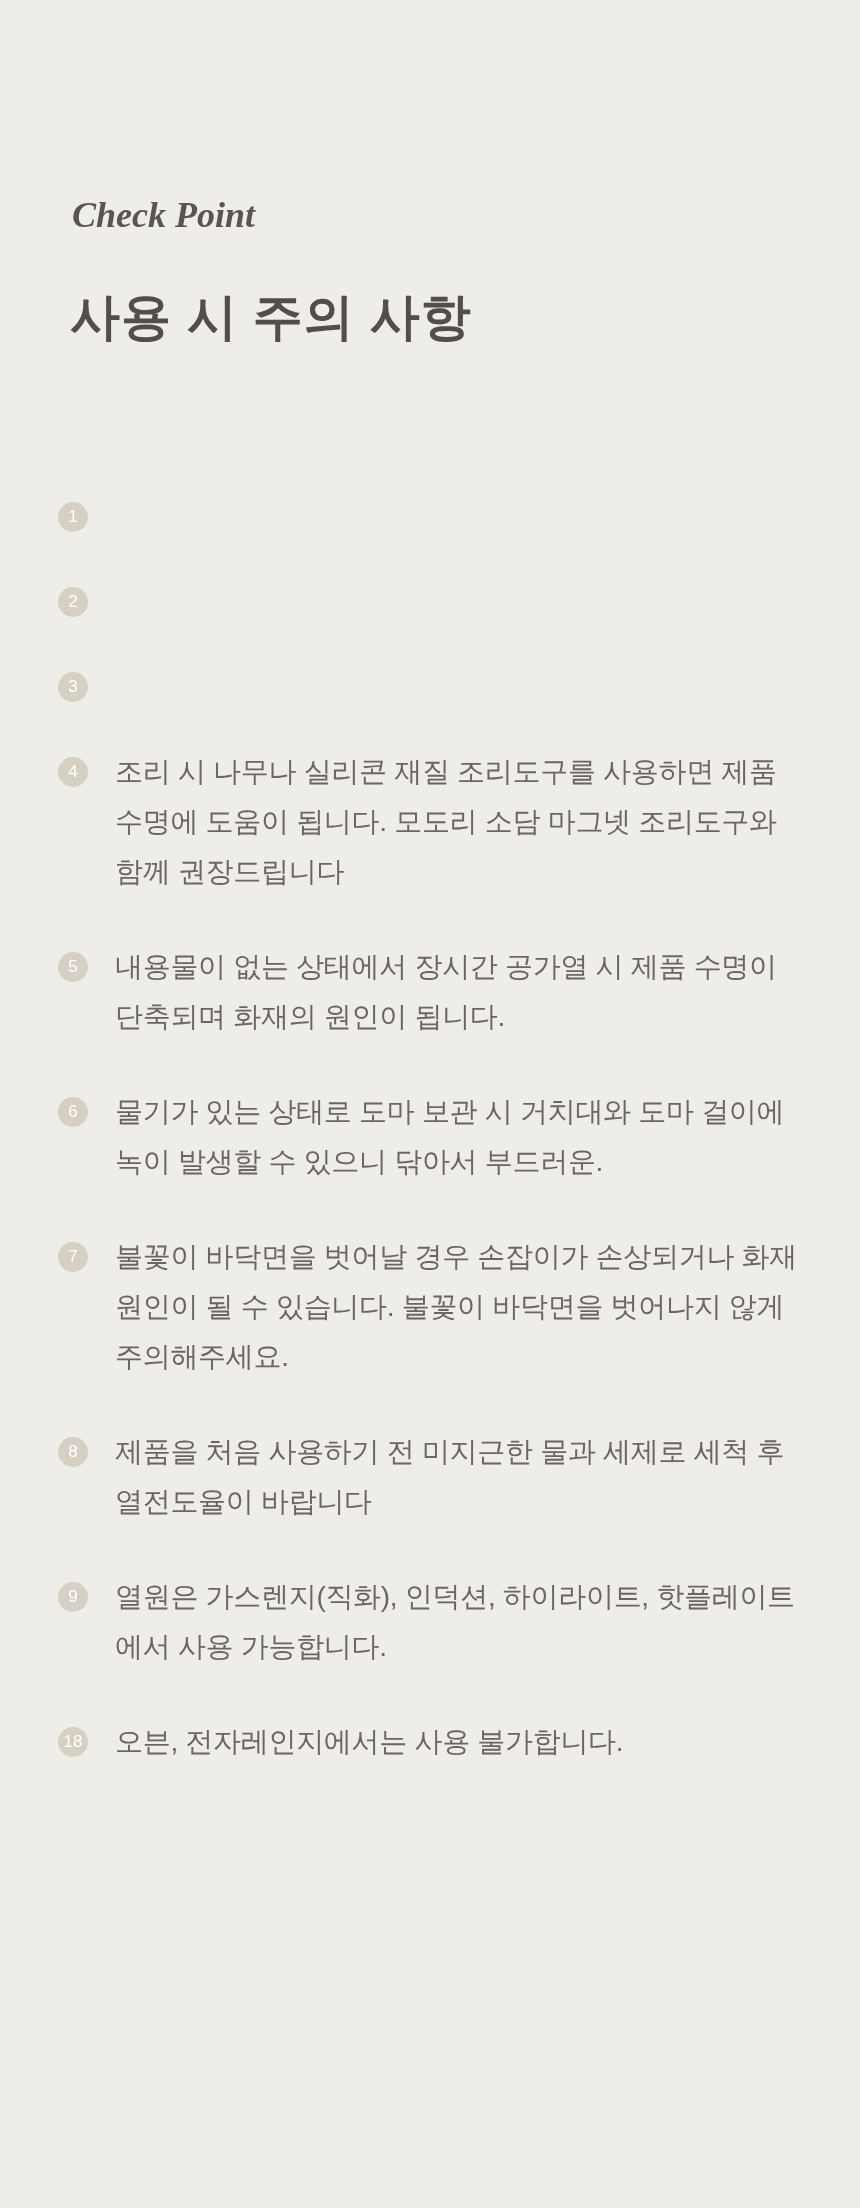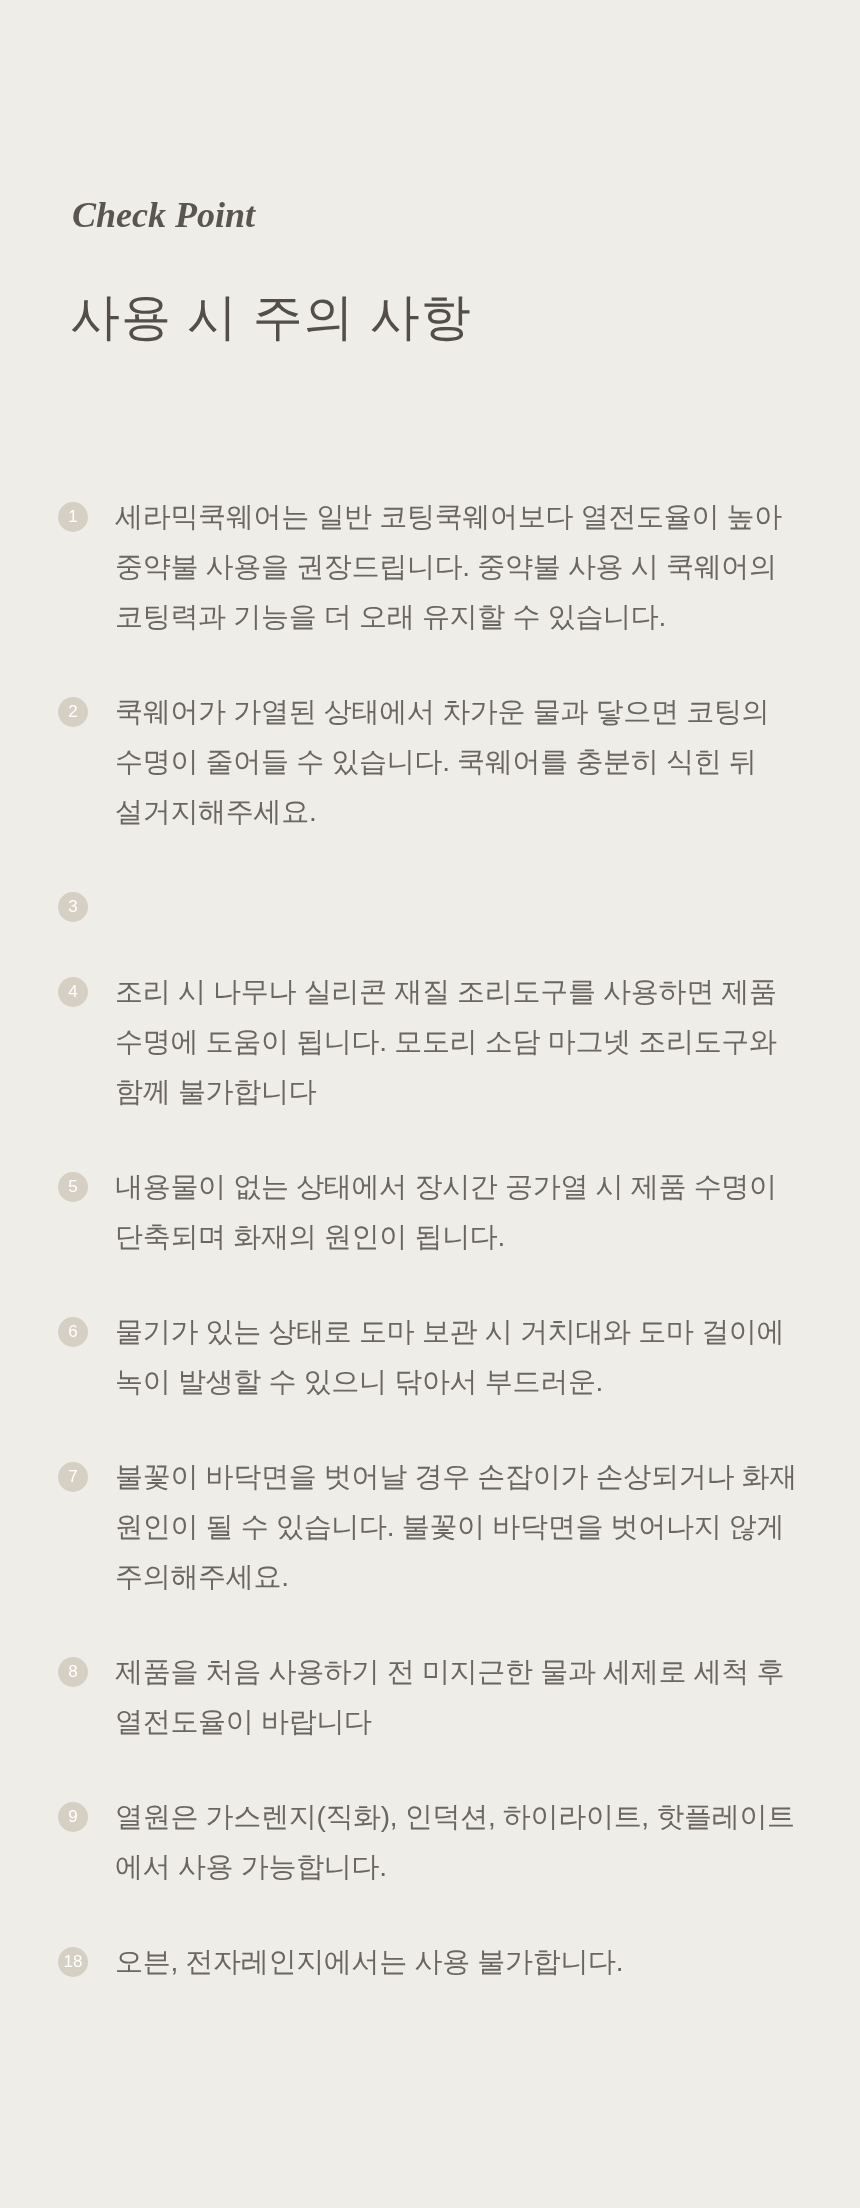--- a/index.html
+++ b/index.html
@@ -33,21 +33,21 @@
     font-style: italic;
     font-weight: 600;
     font-size: 36px;
     line-height: 1.1;
     color: var(--eyebrow);
   }
   .title {
     margin: 52px 0 0 12px;
     font-size: 50px;
     line-height: 58px;
-    font-weight: 400;
+    font-weight: 700;
     letter-spacing: 1px;
     color: var(--title);
   }
   .list {
     margin-top: 146px;
   }
   .item {
     display: flex;
     align-items: flex-start;
     gap: 27px;
@@ -81,41 +81,35 @@
 </head>
 <body>
 
 <div class="page">
   <div class="content">
     <p class="eyebrow">Check Point</p>
     <h1 class="title">사용 시 주의 사항</h1>
     <div class="list" id="list">
   <div class="item">
     <span class="badge">1</span>
-    <p class="text">세라믹쿡웨어는 일반 코팅쿡웨어보다 열전도율이 높아
-중약불 사용을 권장드립니다. 중약불 사용 시 쿡웨어의
-코팅력과 기능을 더 오래 유지할 수 있습니다.</p>
   </div>
 
   <div class="item">
     <span class="badge">2</span>
-    <p class="text">쿡웨어가 가열된 상태에서 차가운 물과 닿으면 코팅의
-수명이 줄어들 수 있습니다. 쿡웨어를 충분히 식힌 뒤
-설거지해주세요.</p>
   </div>
 
   <div class="item">
     <span class="badge">3</span>
   </div>
 
   <div class="item">
     <span class="badge">4</span>
     <p class="text">조리 시 나무나 실리콘 재질 조리도구를 사용하면 제품
 수명에 도움이 됩니다. 모도리 소담 마그넷 조리도구와
-함께 불가합니다</p>
+함께 권장드립니다</p>
   </div>
 
   <div class="item">
     <span class="badge">5</span>
     <p class="text">내용물이 없는 상태에서 장시간 공가열 시 제품 수명이
 단축되며 화재의 원인이 됩니다.</p>
   </div>
 
   <div class="item">
     <span class="badge">6</span>

